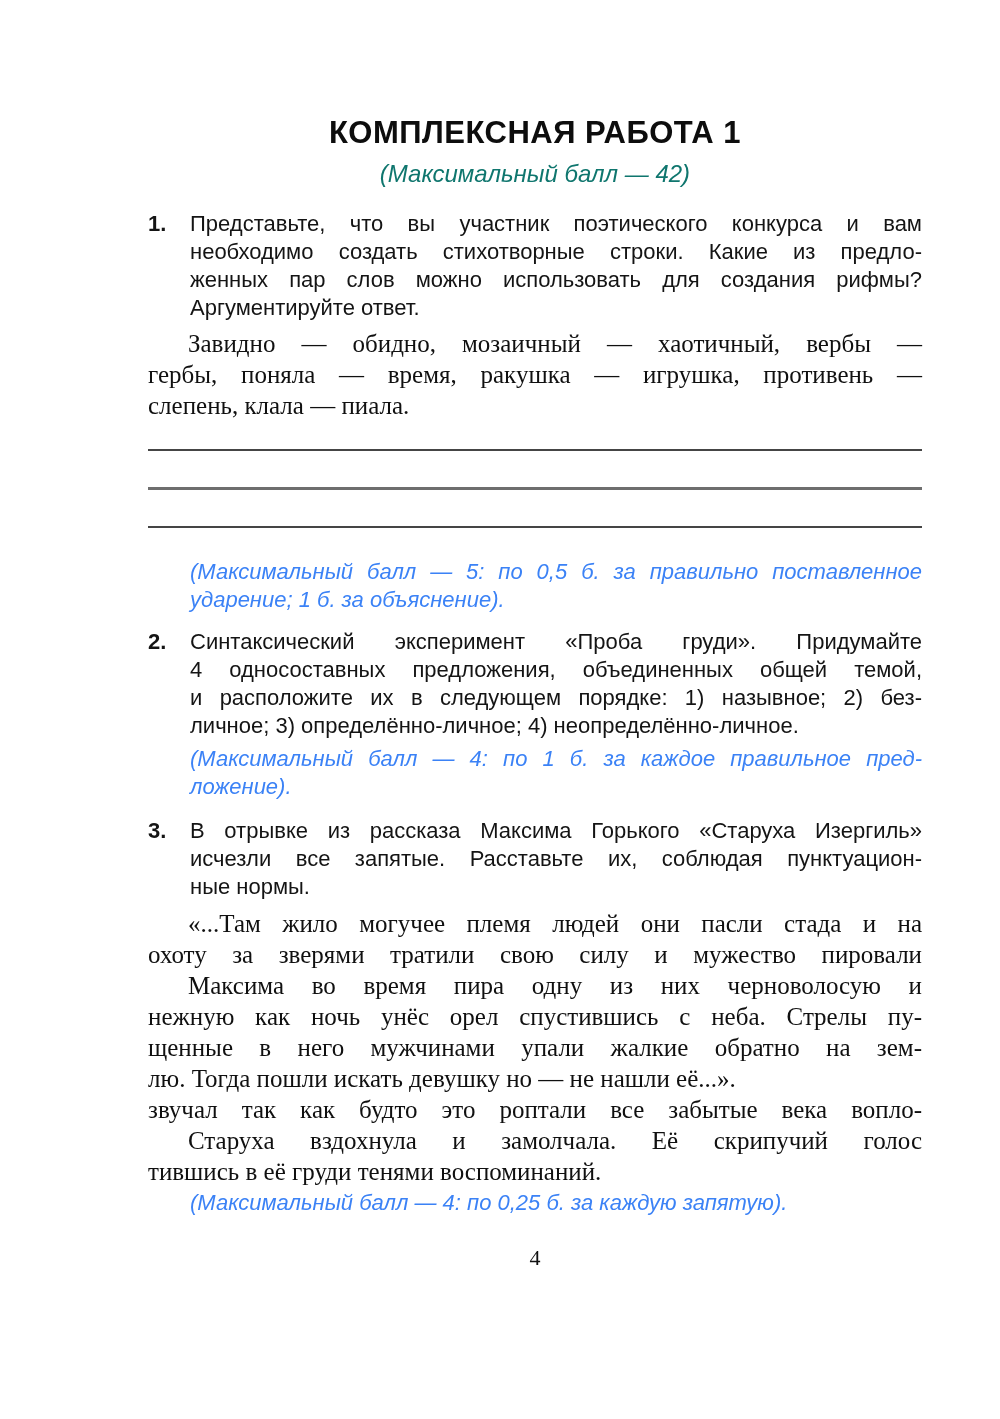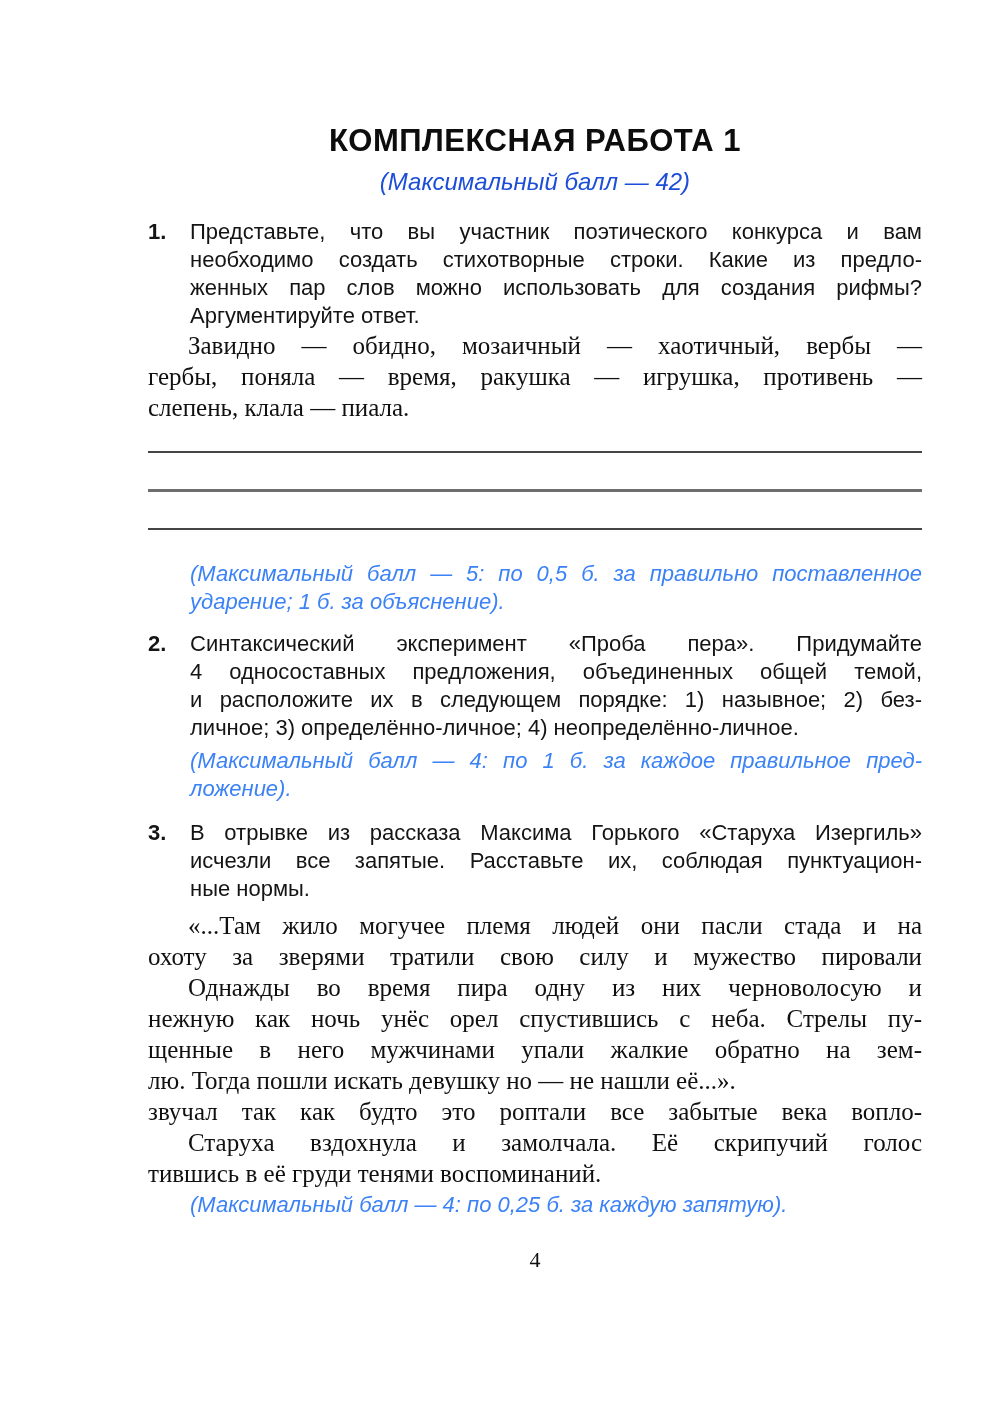--- a/index.html
+++ b/index.html
@@ -19,32 +19,32 @@
     margin-left: 148px;
   }
   
   .title {
     font-family: "Liberation Sans", sans-serif;
     font-weight: bold;
     font-size: 31px;
     line-height: 34px;
     letter-spacing: 0.5px;
     text-align: center;
-    margin: 8px;
+    margin: 0;
     padding-top: 116px;
     color: #0d0d0d;
   }
   .subtitle {
     font-family: "Liberation Sans", sans-serif;
     font-style: italic;
     font-size: 24px;
     line-height: 28px;
     text-align: center;
     margin-top: 10px;
-    color: #1d4ed8;
+    color: #0f766e;
   }
   .sans {
     font-family: "Liberation Sans", sans-serif;
     font-size: 22px;
     line-height: 28px;
     color: #141414;
   }
   .serif {
     font-family: "Liberation Serif", "DejaVu Serif", serif;
     font-size: 25px;
@@ -78,21 +78,21 @@
   .blanks { margin-top: 0; }
   .blank {
     height: 0;
     border-top: 2px solid #454545;
     margin-top: 36px;
   }
   .blank:first-child { margin-top: 28px; }
   .blank:nth-child(2) { border-top-color: #6e6e6e; border-top-width: 3px; }
   
   .m-task1 { margin-top: 22px; }
-  .m-pass1 { }
+  .m-pass1 { margin-top: 6px; }
   .m-note1 { margin-top: 30px; }
   .m-task2 { margin-top: 14px; }
   .m-note2 { margin-top: 5px; }
   .m-task3 { margin-top: 16px; }
   .m-pass3 { margin-top: 7px; }
   .m-note3 { margin-top: 2px; font-style: italic; }
   .pagenum {
     font-family: "Liberation Serif", "DejaVu Serif", serif;
     font-size: 22px;
     line-height: 26px;
@@ -134,21 +134,21 @@
     </div>
 
   <div class="note m-note1">
       <div class="tline">(Максимальный балл — 5: по 0,5 б. за правильно поставленное</div>
       <div class="tline last">ударение; 1 б. за объяснение).</div>
     </div>
 
   <section class="task-row sans m-task2">
     <div class="task-num">2.</div>
     <div class="task-body">
-        <div class="tline">Синтаксический эксперимент «Проба пера». Придумайте</div>
+        <div class="tline">Синтаксический эксперимент «Проба груди». Придумайте</div>
         <div class="tline">4 односоставных предложения, объединенных общей темой,</div>
         <div class="tline">и расположите их в следующем порядке: 1) назывное; 2) без-</div>
         <div class="tline last">личное; 3) определённо-личное; 4) неопределённо-личное.</div>
       </div>
   </section>
 
   <div class="note m-note2">
       <div class="tline">(Максимальный балл — 4: по 1 б. за каждое правильное пред-</div>
       <div class="tline last">ложение).</div>
     </div>
@@ -161,21 +161,21 @@
         <div class="tline last">ные нормы.</div>
       </div>
   </section>
 
   <div class="serif m-pass3">
       <div class="para">
         <div class="tline first">«...Там жило могучее племя людей они пасли стада и на</div>
         <div class="tline">охоту за зверями тратили свою силу и мужество пировали</div>
       </div>
       <div class="para">
-        <div class="tline first">Однажды во время пира одну из них черноволосую и</div>
+        <div class="tline first">Максима во время пира одну из них черноволосую и</div>
         <div class="tline">нежную как ночь унёс орел спустившись с неба. Стрелы пу-</div>
         <div class="tline">щенные в него мужчинами упали жалкие обратно на зем-</div>
         <div class="tline last">лю. Тогда пошли искать девушку но — не нашли её...».</div>
       </div>
       <div class="para">
         <div class="tline">звучал так как будто это роптали все забытые века вопло-</div>
         <div class="tline first">Старуха вздохнула и замолчала. Её скрипучий голос</div>
         <div class="tline last">тившись в её груди тенями воспоминаний.</div>
       </div>
     </div>

